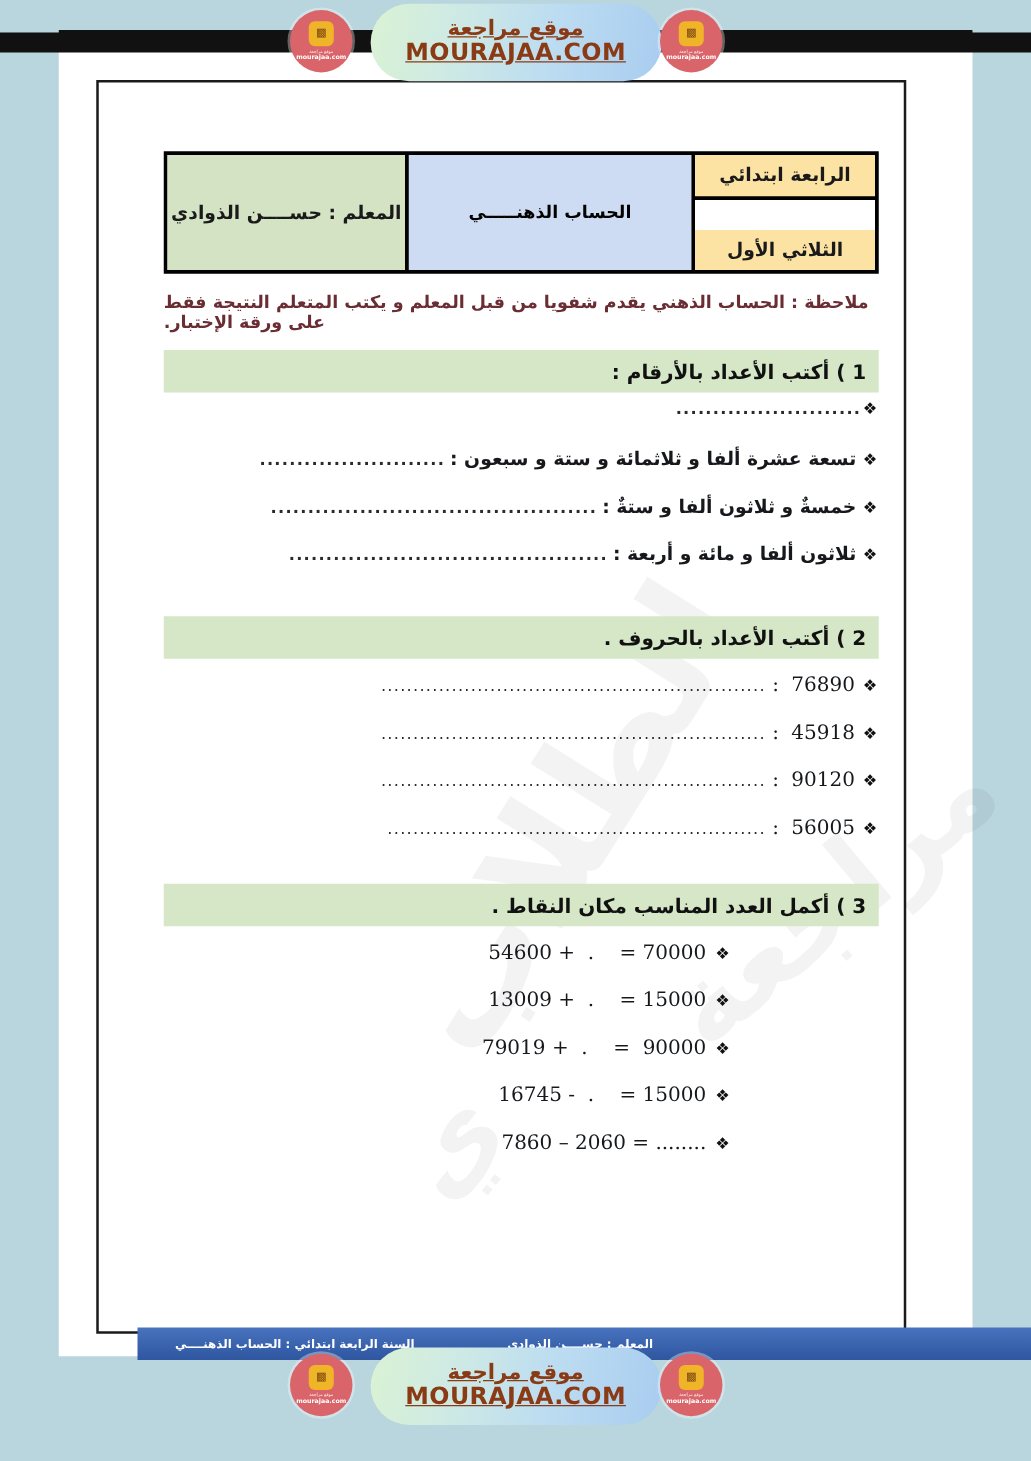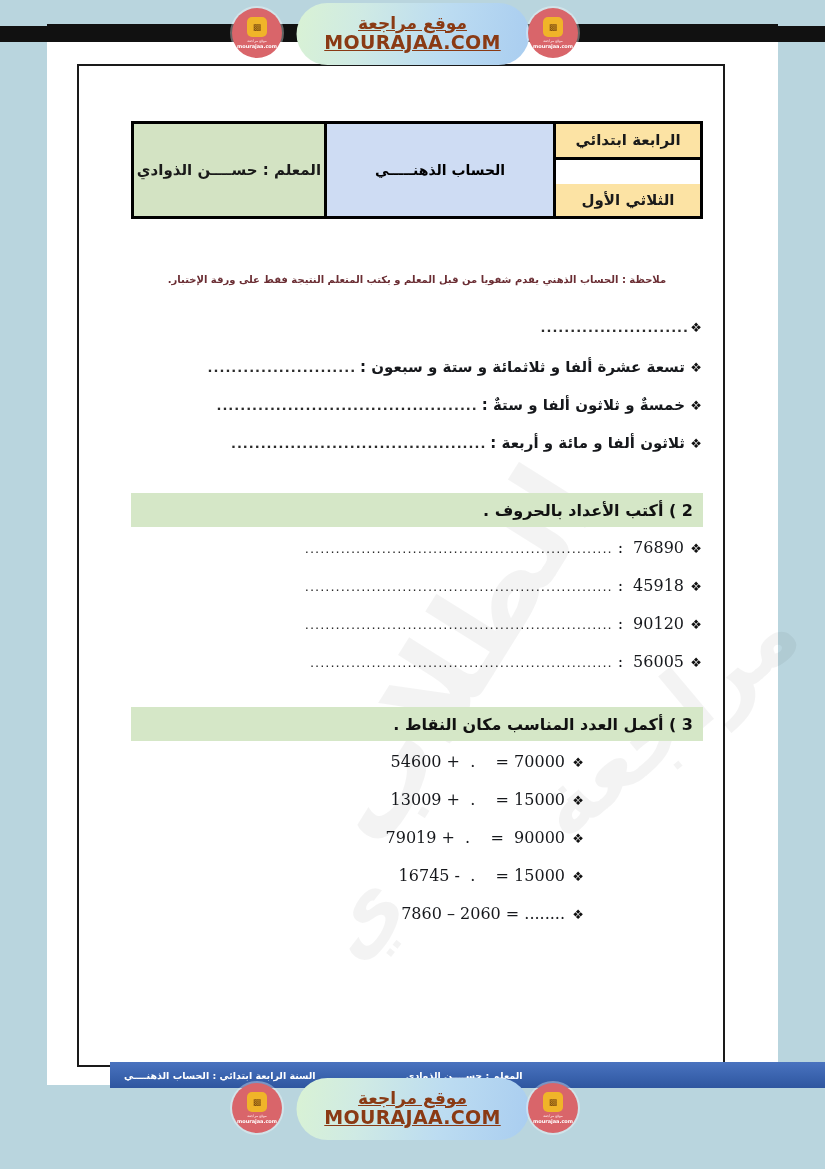--- a/index.html
+++ b/index.html
@@ -45,23 +45,22 @@
     background:#cedcf3;flex:1;border-left:3px solid #000;
     font-weight:bold;font-size:14px;color:#000;letter-spacing:0px;
   }
   #cell-teacher{
     background:#d3e3c3;width:190px;
     font-weight:bold;font-size:15px;color:#1a1a1a;
   }
   
   #note{
     position:absolute;right:20px;top:168px;width:572px;
-    text-align:center;font-size:10px;color:#6a2d33;font-weight:bold;
+    text-align:left;font-size:14px;color:#6a2d33;font-weight:bold;
     letter-spacing:0px;
-    margin-top:40px;
   }
   
   .section-bar{
     position:absolute;right:20px;width:572px;height:34px;
     background:#d5e7c7;
     display:flex;align-items:center;justify-content:flex-start;
     padding-right:10px;box-sizing:border-box;
     font-weight:bold;font-size:16px;color:#111;
   }
   .items{position:absolute;right:20px;width:572px;}
@@ -96,21 +95,21 @@
   .eq .expr{direction:ltr;white-space:pre;padding-right:6px;}
   
   #footer-bar{
     position:absolute;left:110px;top:1062px;width:715px;height:26px;
     background:linear-gradient(180deg,#4a73bf 0%,#3a63ae 55%,#2f569f 100%);
     direction:rtl;display:flex;align-items:center;
     color:#ffffff;font-size:9.5px;font-weight:bold;
     box-sizing:border-box;padding:0 14px;
   }
   #footer-teacher{width:42%;text-align:right;padding-right:42%;white-space:nowrap;}
-  #footer-subject{flex:1;text-align:right;white-space:nowrap;}
+  #footer-subject{flex:1;text-align:right;white-space:nowrap;margin-left:16px;}
   
   .wm{
     position:absolute;color:#000;opacity:.045;font-weight:bold;
     pointer-events:none;user-select:none;white-space:nowrap;
   }
   #wm1{left:170px;top:520px;font-size:120px;transform:rotate(-58deg);}
   #wm2{left:430px;top:600px;font-size:90px;transform:rotate(-40deg);}
   #wm3{left:240px;top:800px;font-size:86px;transform:rotate(-52deg);}
   
   .banner{position:absolute;left:0;width:825px;height:68px;}
@@ -165,20 +164,21 @@
         <div id="cell-grade-wrap">
           <div class="cell-yellow" id="cell-grade">الرابعة ابتدائي</div>
           <div class="cell-yellow" id="cell-trimester">الثلاثي الأول</div>
         </div>
         <div class="cell" id="cell-subject">الحساب الذهنـــــي</div>
         <div class="cell" id="cell-teacher">المعلم : حســــن الذوادي</div>
       </div>
 
       <div id="note">ملاحظة : الحساب الذهني يقدم شفويا من قبل المعلم و يكتب المتعلم النتيجة فقط على ورقة الإختبار.</div>
 
+      <div class="section-bar" style="top:214px">1 ) أكتب الأعداد بالأرقام :</div>
       <div class="items" style="top:254px">
         <div class="item">
           <span class="bullet">❖</span>
           <span class="dots">.........................</span>
         </div>
         <div class="item">
           <span class="bullet">❖</span>
           <span class="words">تسعة عشرة ألفا و ثلاثمائة و ستة و سبعون       :</span>
           <span class="dots">.........................</span>
         </div>

